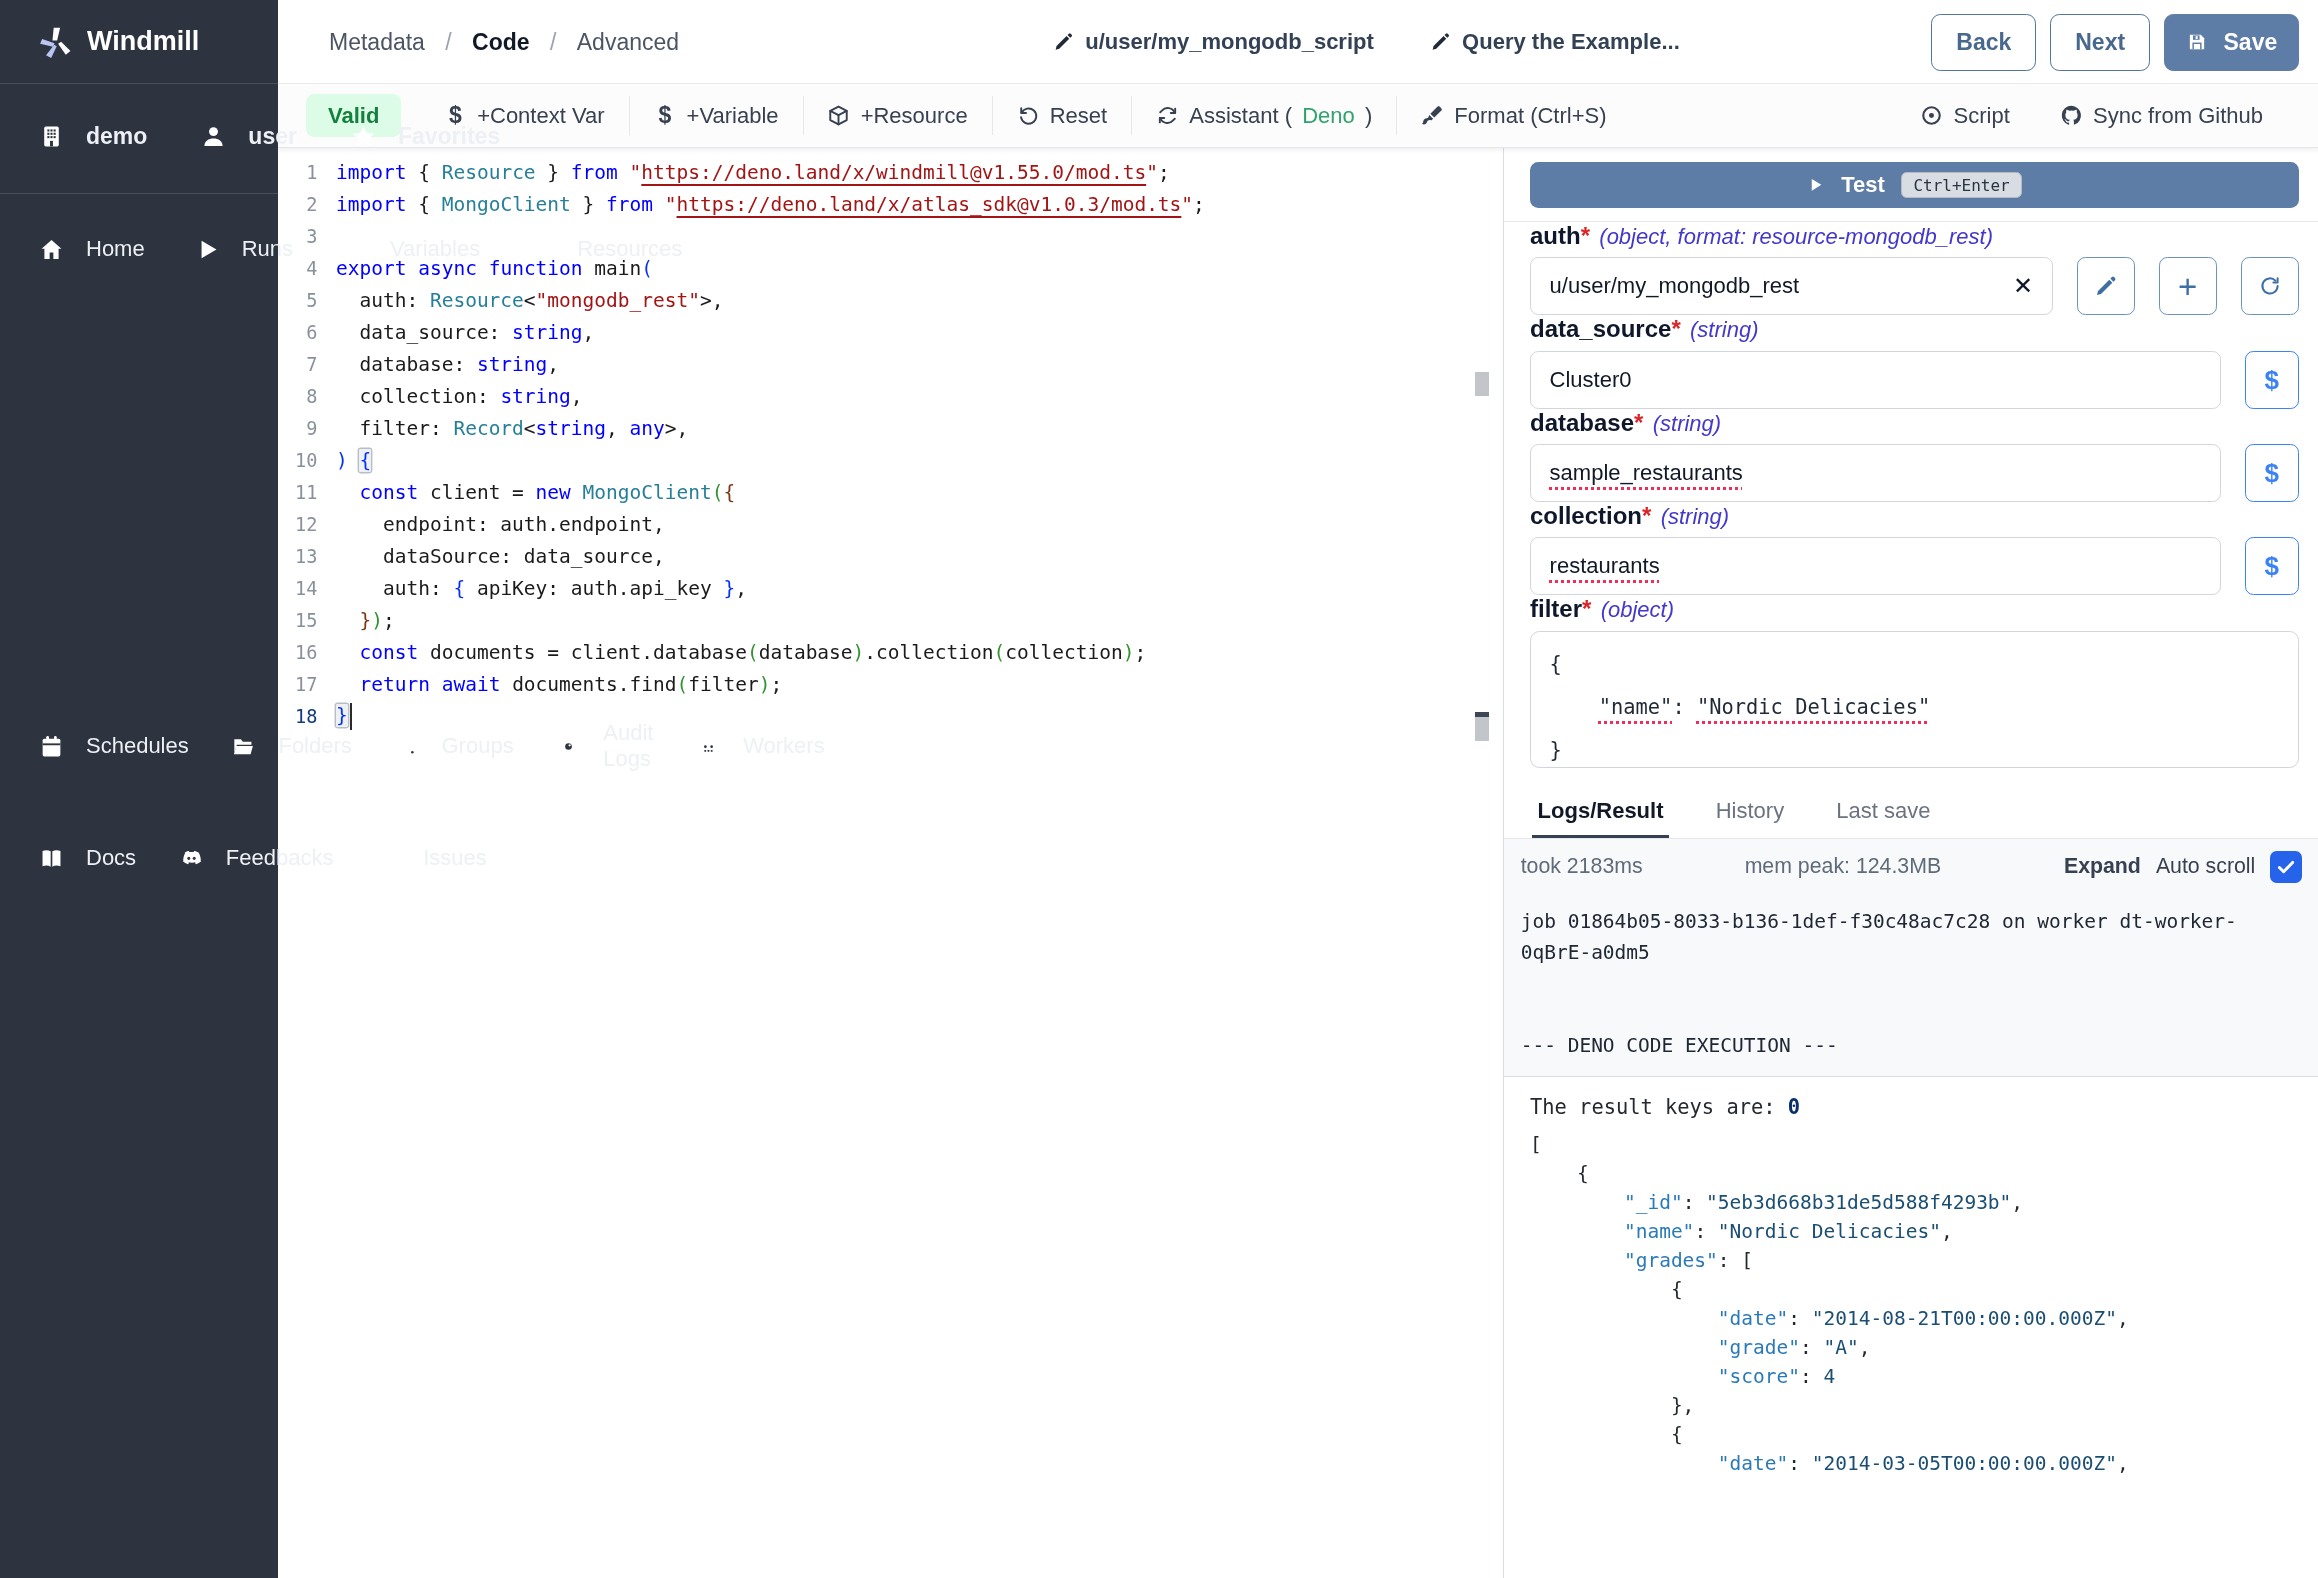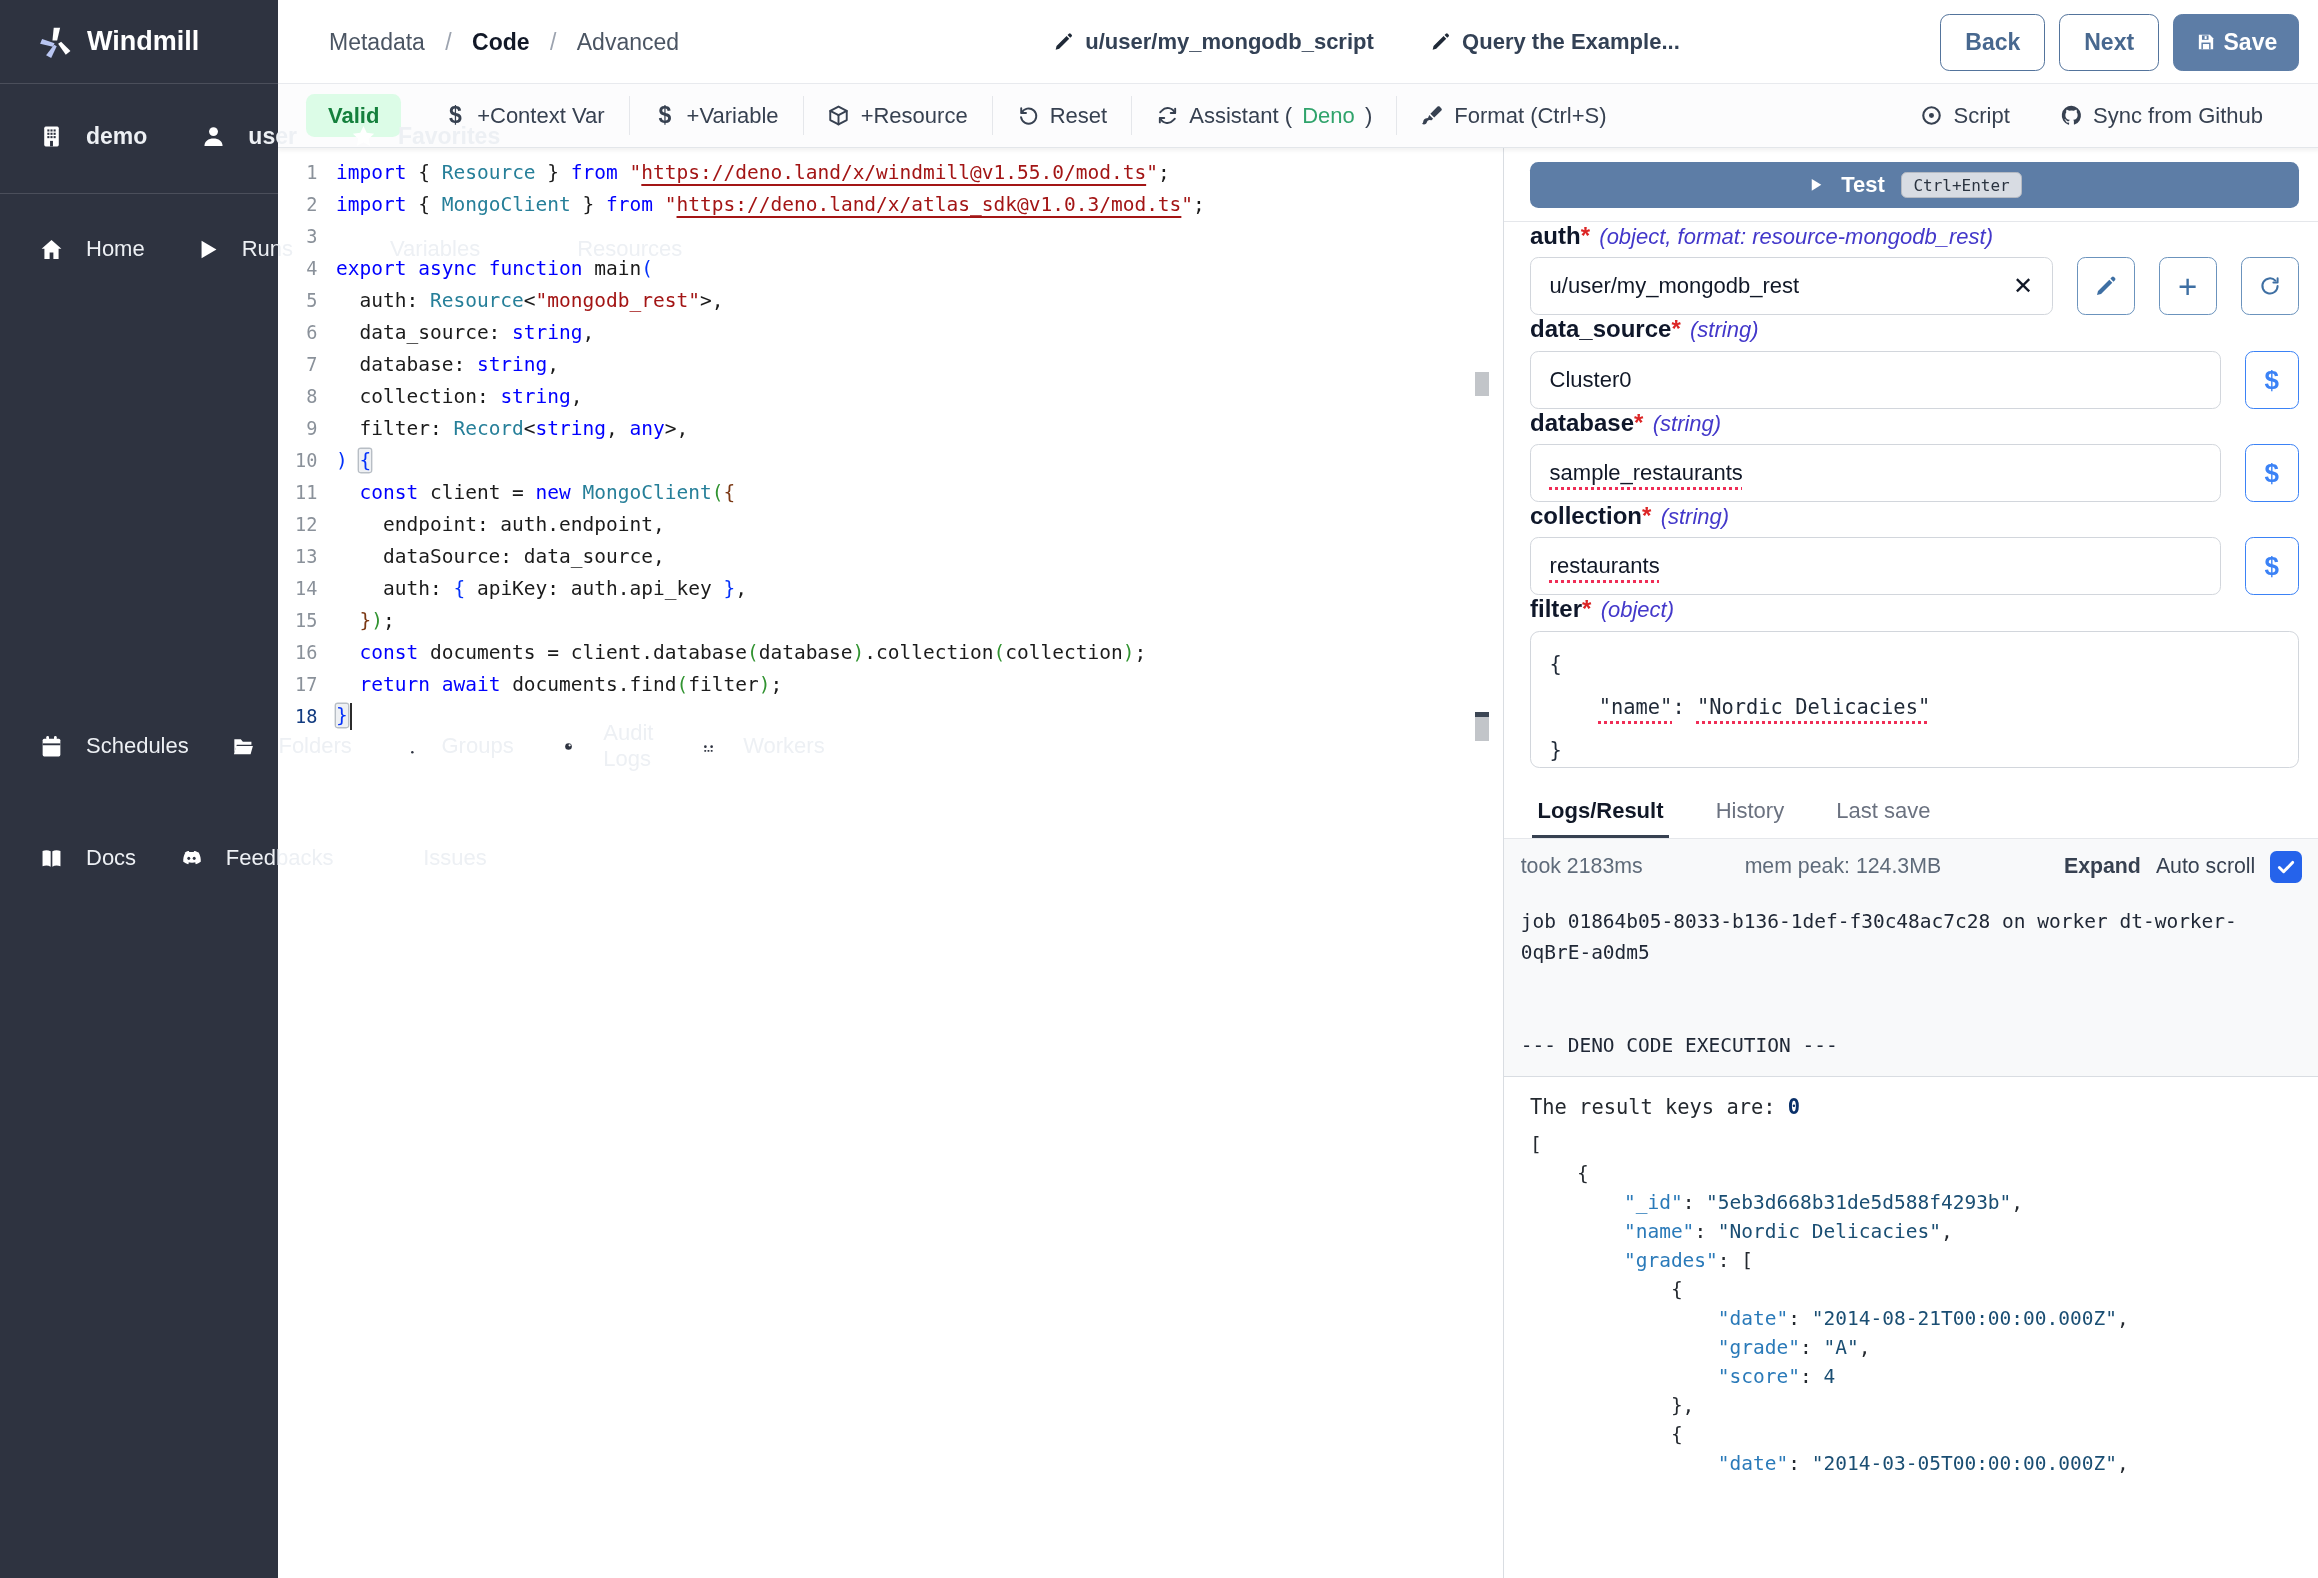--- a/index.html
+++ b/index.html
@@ -27,21 +27,21 @@
   .hdr { position:absolute; left:278px; right:0; top:0; height:84px; background:#fff; border-bottom:0.9px solid #e8eaee; }
   .crumbs { position:absolute; left:51px; top:0; height:84px; display:flex; align-items:center; gap:20.4px; font-size:23px; }
   .crumb { color:#4b5563; font-weight:500; cursor:pointer; }
   .crumb.active { color:#111827; font-weight:700; }
   .crumb-sep { color:#9ca3af; }
   .paths { position:absolute; left:775px; top:0; height:84px; display:flex; align-items:center; gap:56px; }
   .pathchip { display:flex; align-items:center; gap:11px; color:#334155; font-weight:600; font-size:22px; cursor:pointer; }
   .pathchip .ic { width:21.3px; height:21.3px; color:#1f2937; }
   .hdr-actions { position:absolute; right:20.4px; top:0; height:84px; display:flex; align-items:center; gap:14px; }
   .btn-o { height:57px; padding:0 24px; border:1.9px solid #54749c; border-radius:9.3px; color:#48688f; font-size:23px; font-weight:600; background:#fff; display:flex; align-items:center; cursor:pointer; font-family:inherit; }
-  .btn-p { height:57px; padding:0 20.4px; background:#5d7da6; border:1.9px solid #5d7da6; border-radius:9.3px; color:#fff; font-size:23px; font-weight:600; display:flex; align-items:center; gap:7px; cursor:pointer; font-family:inherit; }
+  .btn-p { height:57px; padding:0 20.4px; background:#5d7da6; border:1.9px solid #5d7da6; border-radius:9.3px; color:#fff; font-size:23px; font-weight:600; display:flex; align-items:center; gap:16px; cursor:pointer; font-family:inherit; }
   .btn-p .ic { width:22px; height:22px; }
 
   
   .tbar { position:absolute; left:278px; right:0; top:84px; height:64px; background:#fcfcfd; border-bottom:0.9px solid #e3e6ea; box-shadow:0 2.8px 3.7px rgba(0,0,0,.05); display:flex; align-items:center; padding:0 56px 0 28px; z-index:5; }
   .tb-left { display:flex; align-items:center; height:100%; }
   .badge-valid { background:#dcfce7; color:#15803d; font-weight:700; font-size:22px; padding:8.3px 22px; border-radius:8.3px; margin-right:18.6px;text-align:right; }
   .tbtn { display:flex; align-items:center; gap:10.2px; color:#374151; font-size:22px; font-weight:500; padding:0 24px; height:100%; background:none; border:none; cursor:pointer; font-family:inherit; }
   .tbtn .ic { width:23px; height:23px; color:#374151; }
   .tbtn .tglyph { font-size:23px; font-weight:600; }
   .tsep { width:0.9px; height:39px; background:#e5e7eb; }

